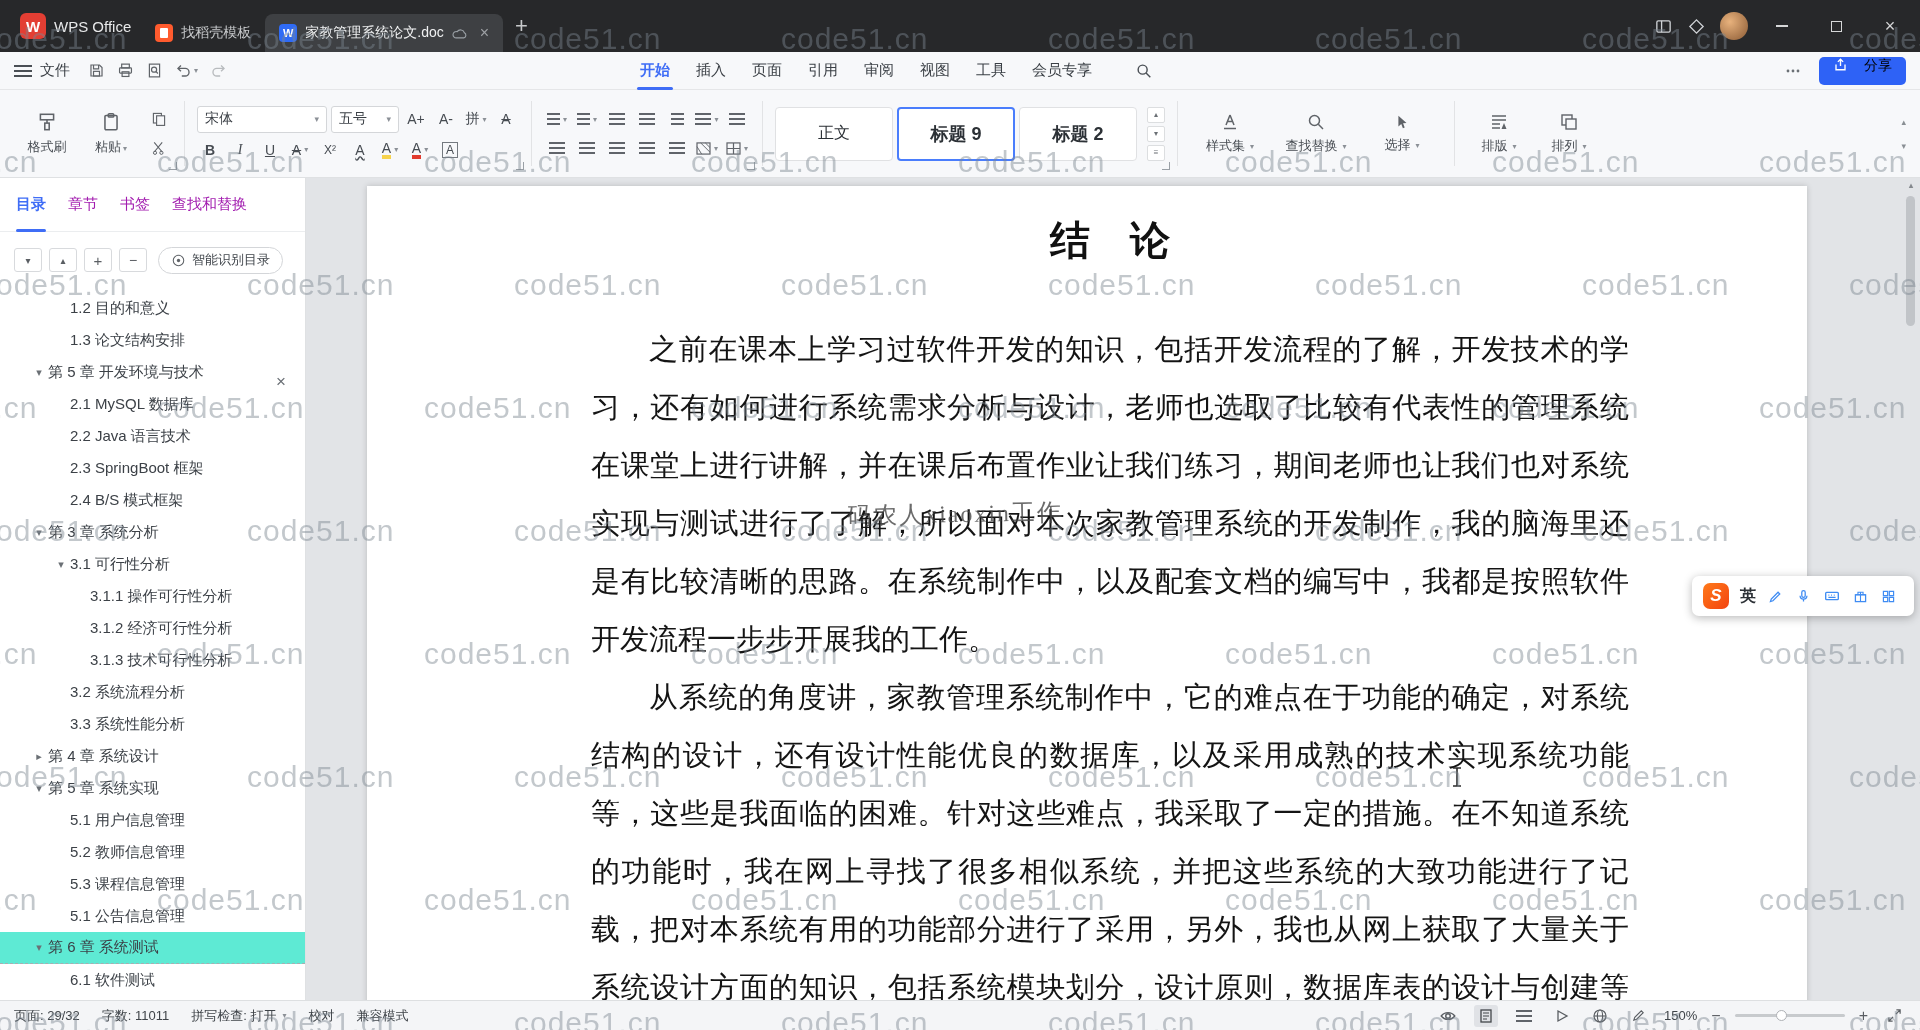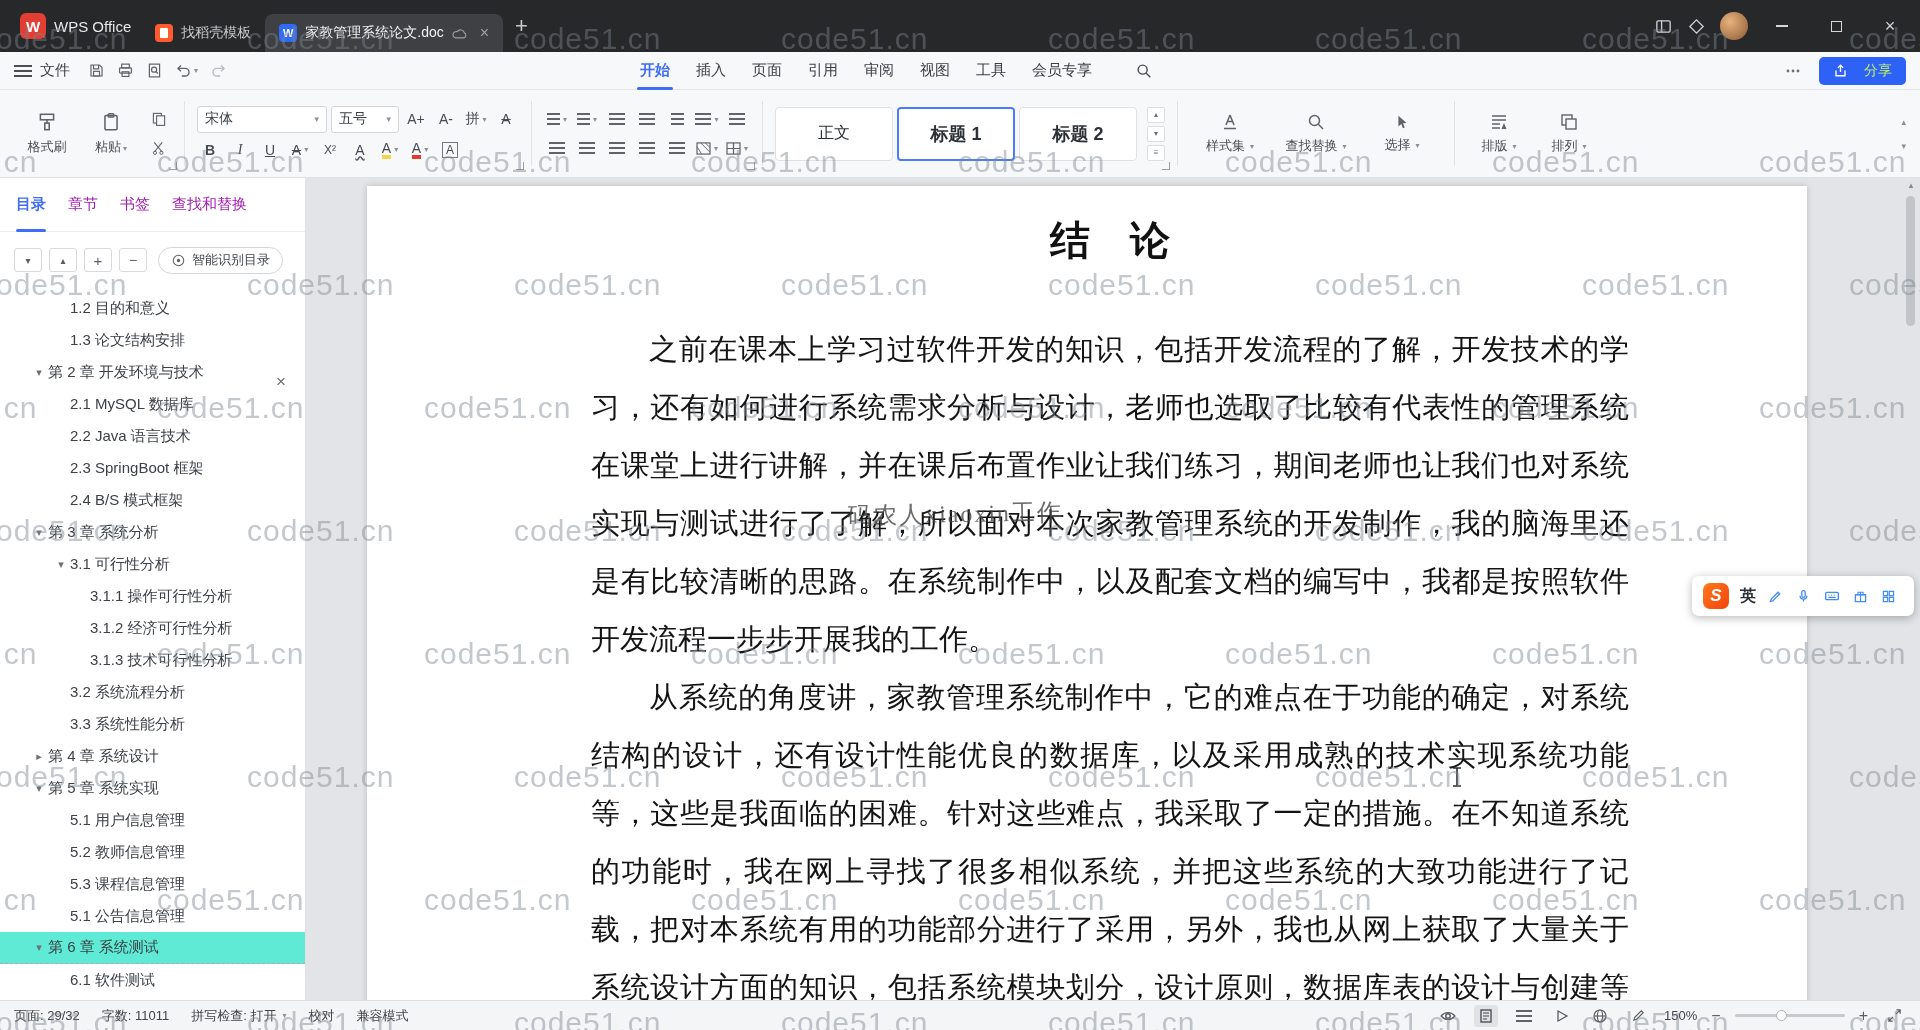--- a/index.html
+++ b/index.html
@@ -45,22 +45,22 @@
   .qbtn { display:flex; align-items:center; }
   .mini-caret { font-size:8px; color:#8b9096; margin-left:2px; }
   .menus { display:flex; margin-left:400px; height:38px; }
   .menu-item { height:38px; display:flex; align-items:center; padding:0 13px; font-size:15px;
                color:#3a3f45; position:relative; }
   .menu-item.active { color:#3f6df6; font-weight:700; }
   .menu-item.active::after { content:""; position:absolute; left:10px; right:10px; bottom:0;
                              height:3px; background:#3f6df6; border-radius:2px; }
   .mb-search { margin-left:30px; display:flex; align-items:center; }
   .mb-right { margin-left:auto; display:flex; align-items:center; gap:16px; }
-  .share-btn { background:#2e62f6; color:#bef264; border-radius:5px; height:28px; padding:0 14px;
-               display:flex; align-items:center; gap:16px; font-size:14px; }
+  .share-btn { background:#2e62f6; color:#000000; border-radius:5px; height:28px; padding:0 14px;
+               display:flex; align-items:flex-start; gap:16px; font-size:14px; }
 
   
   .ribbon { position:absolute; top:90px; left:0; right:0; height:88px; background:#f7f8fa;
             border-bottom:1px solid #dfe1e3; display:flex; align-items:stretch; padding:5px 10px; }
   .rb-group { position:relative; display:flex; align-items:center; gap:6px; padding:0 8px; }
   .rb-col { display:flex; flex-direction:column; justify-content:center; gap:5px; }
   .rb-row { display:flex; align-items:center; gap:4px; }
   .vdiv { width:1px; background:#e2e3e5; margin:6px 4px; }
   .bigbtn { display:flex; flex-direction:column; align-items:center; justify-content:center;
             width:58px; height:72px; gap:5px; border-radius:4px; font-size:13px; color:#474c52; }
@@ -420,21 +420,21 @@
         </div>
       </div>
       <span class="launcher"></span>
     </div>
     <div class="vdiv"></div>
 
     <div class="rb-group">
       <div class="rb-row">
 
       <div class="style-box">正文</div>
-          <div class="style-box selected">标题 1</div>
+          <div class="style-box selected">标题 9</div>
           <div class="style-box">标题 2</div>
         </div>
       <div class="gal-ctrl">
         <span class="gal-btn">▴</span>
         <span class="gal-btn">▾</span>
         <span class="gal-btn">≡</span>
       </div>
       <span class="launcher"></span>
     </div>
     <div class="vdiv"></div>
@@ -529,21 +529,21 @@
       <div class="toc-item lv2">
           <span class="twisty"></span>
           <span class="toc-label">1.2 目的和意义</span>
         </div>
           <div class="toc-item lv2">
           <span class="twisty"></span>
           <span class="toc-label">1.3 论文结构安排</span>
         </div>
           <div class="toc-item lv1" data-arrow="down">
           <span class="twisty"></span>
-          <span class="toc-label">第 2 章 开发环境与技术</span>
+          <span class="toc-label">第 5 章 开发环境与技术</span>
         </div>
           <div class="toc-item lv2">
           <span class="twisty"></span>
           <span class="toc-label">2.1 MySQL 数据库</span>
         </div>
           <div class="toc-item lv2">
           <span class="twisty"></span>
           <span class="toc-label">2.2 Java 语言技术</span>
         </div>
           <div class="toc-item lv2">

